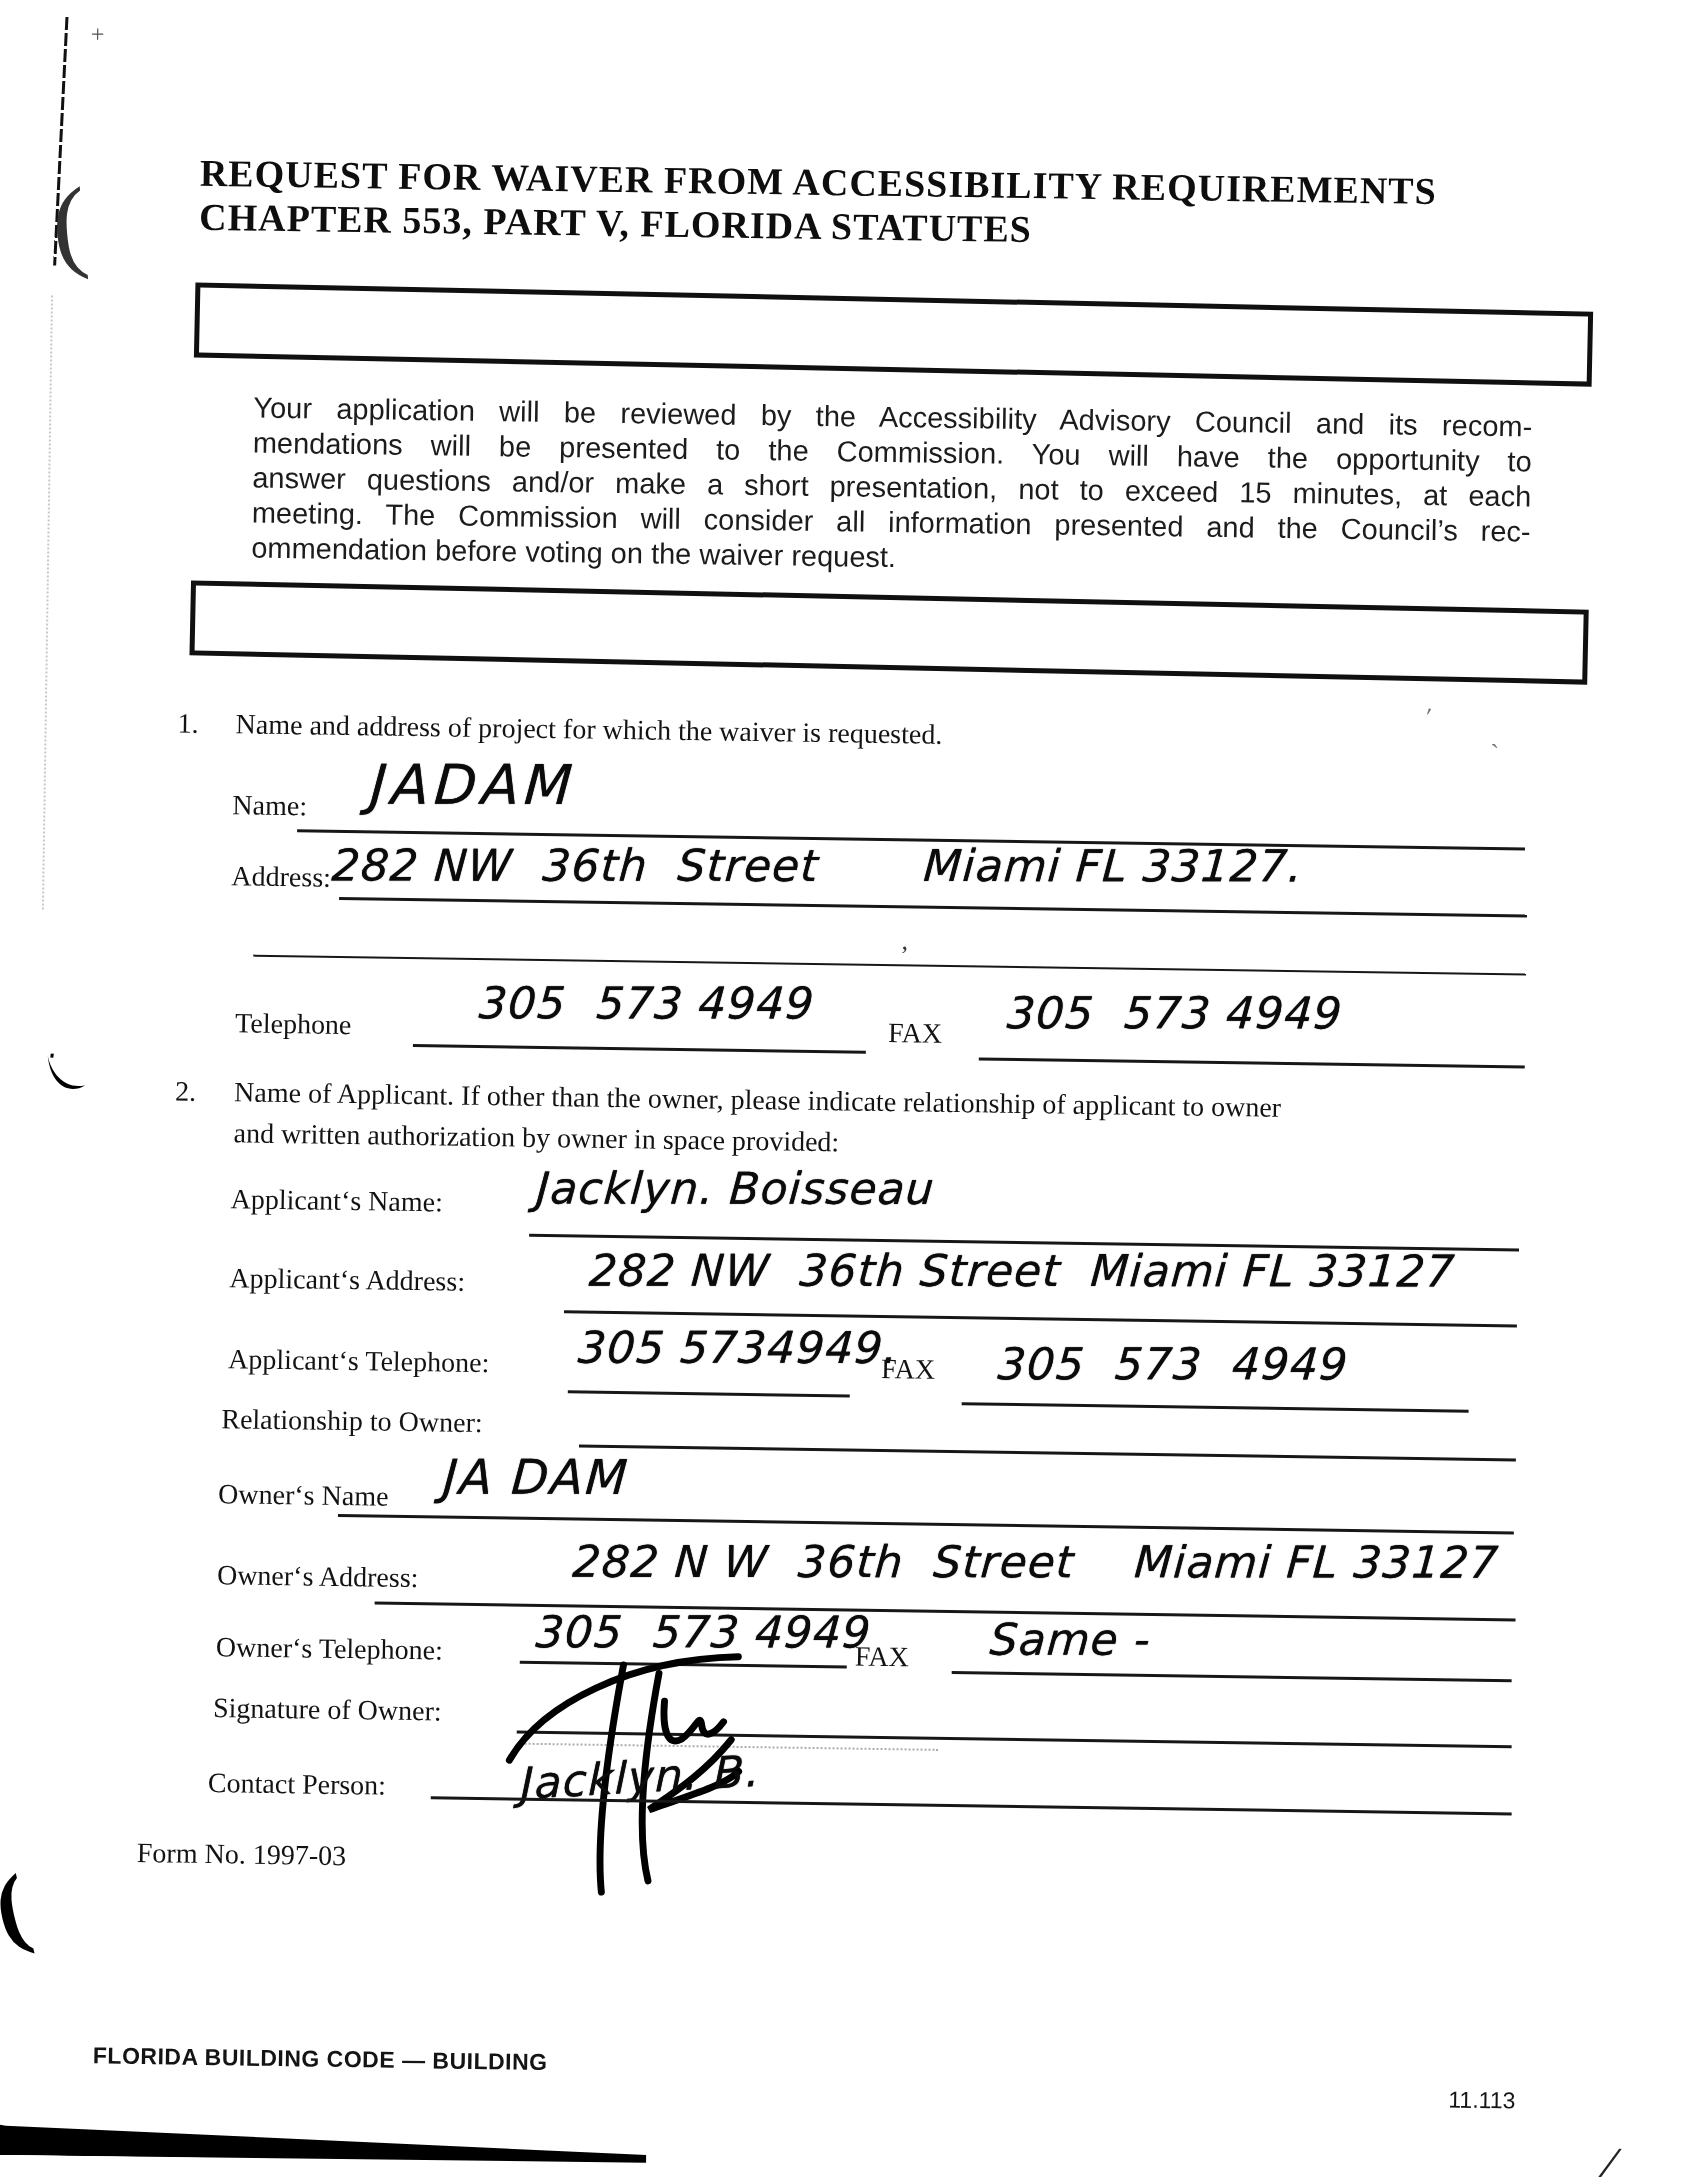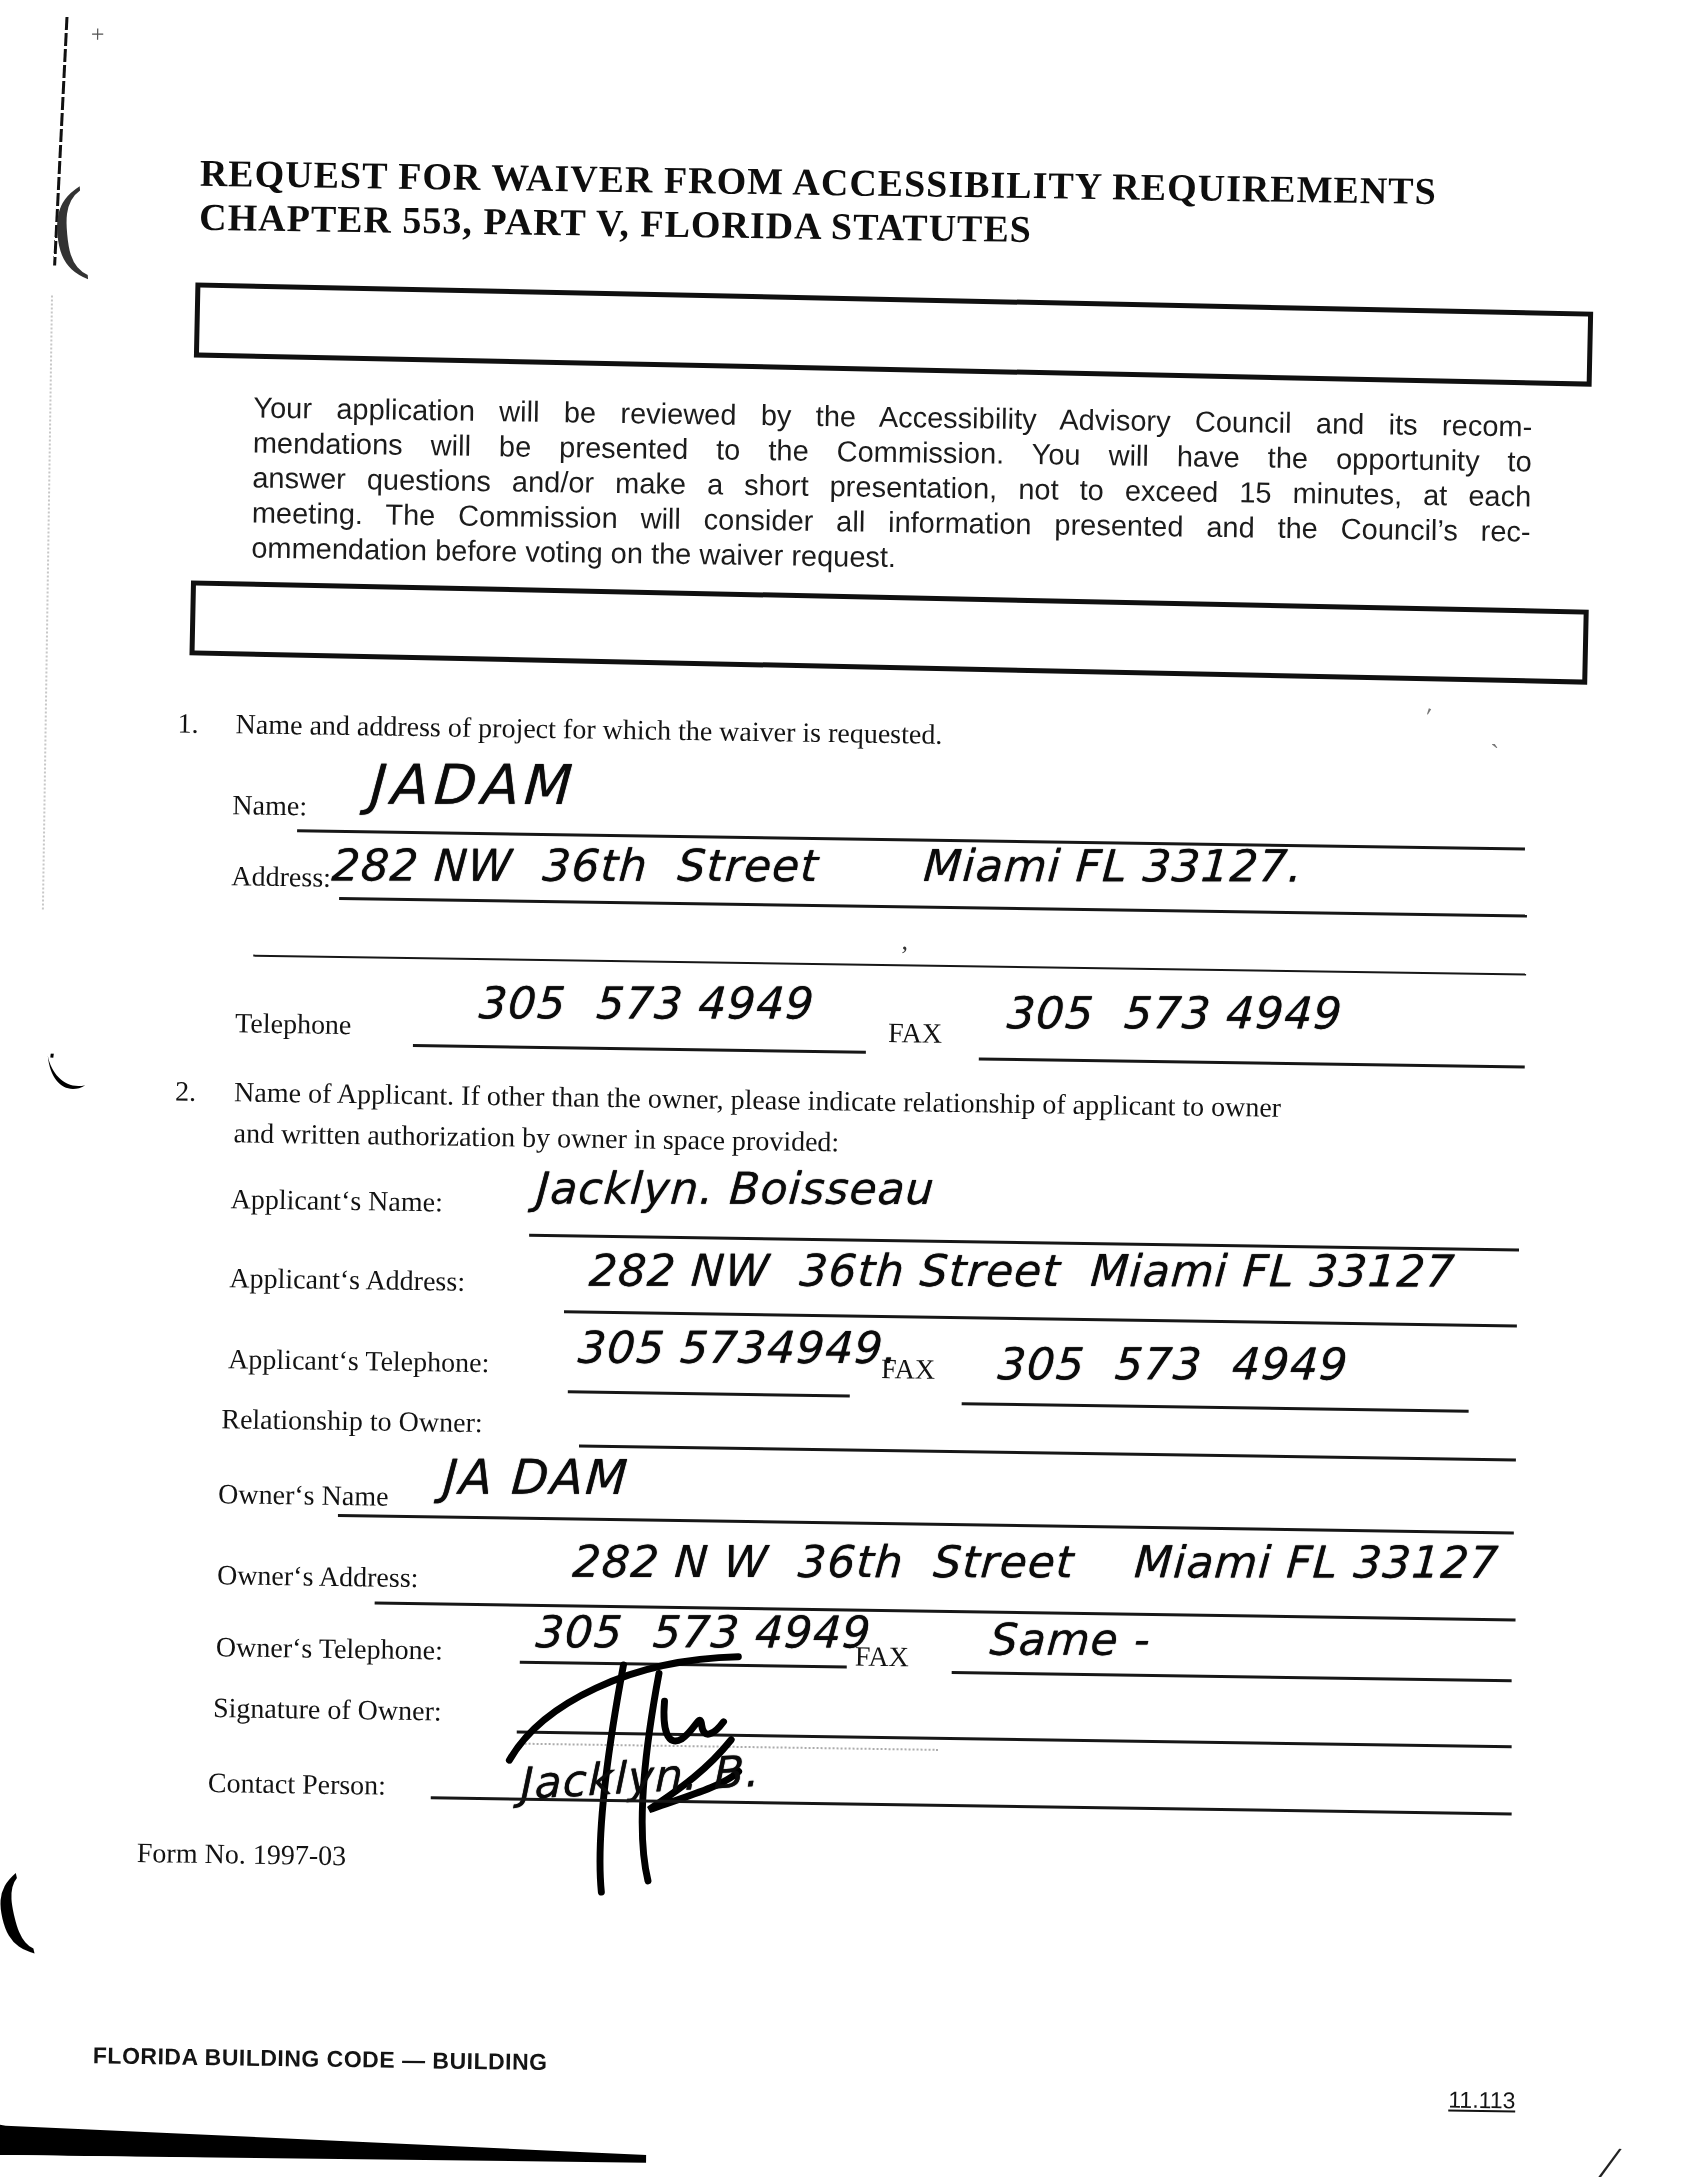--- a/index.html
+++ b/index.html
@@ -141,20 +141,20 @@
       </g>
     </svg>
 
     <div class="abs serif label" style="left:230px;top:1766px;">Contact Person:</div>
     <div class="abs hw hw-md" style="left:543px;top:1744px;transform:skewX(-4deg) rotate(-4deg);">Jacklyn. B.</div>
     <div class="abs uline" style="left:453px;top:1792px;width:1081px;"></div>
 
     <div class="abs serif label" style="left:160px;top:1837px;">Form No. 1997-03</div>
 
     <div class="abs sans footerL" style="left:119px;top:2043px;">FLORIDA BUILDING CODE — BUILDING</div>
-    <div class="abs sans footerR" style="left:1475px;top:2067px;text-decoration:underline;">11.113</div>
+    <div class="abs sans footerR" style="left:1475px;top:2067px;">11.113</div>
 
     <div class="abs wedge" style="left:13px;top:2125px;width:661px;height:32px;"></div>
     <div class="abs serif artifact" style="left:1630px;top:2113px;font-size:48px;font-style:italic;transform:rotate(8deg);color:#222;">/</div>
 
   </div>
 </div>
 
 
 </body></html>

